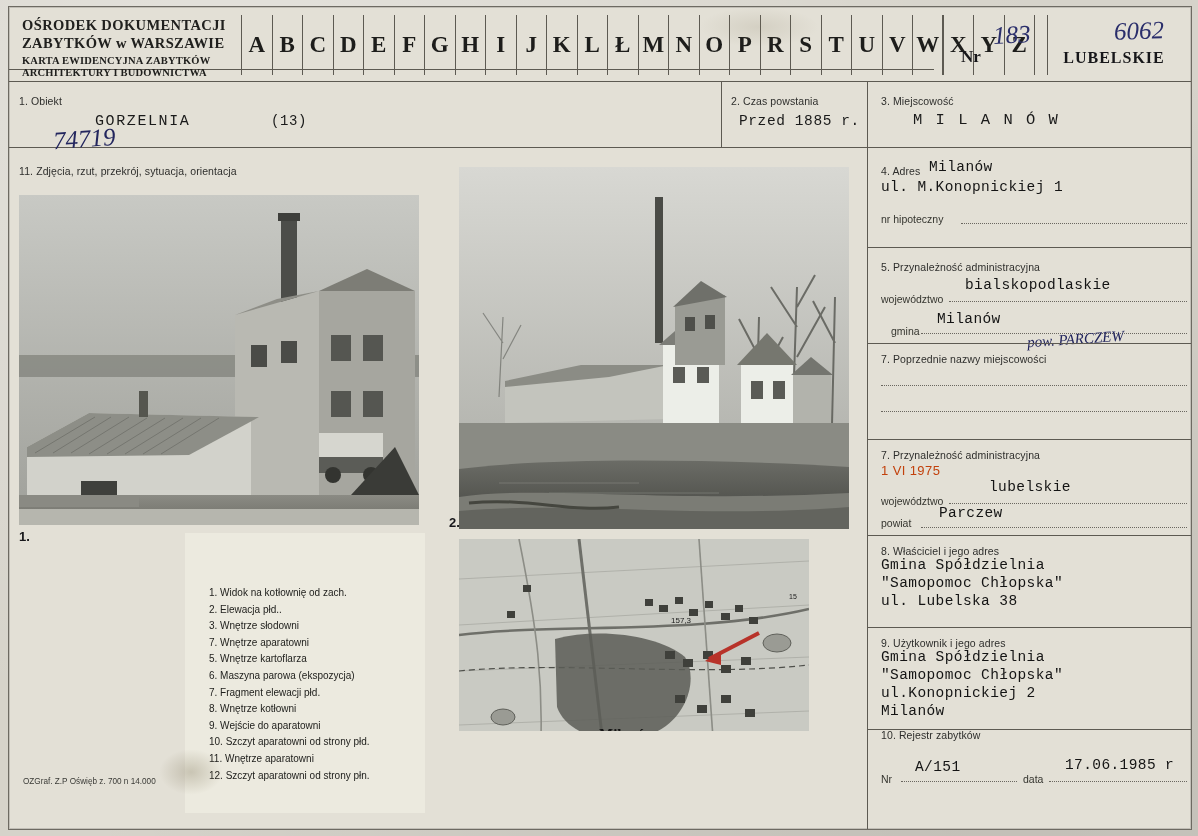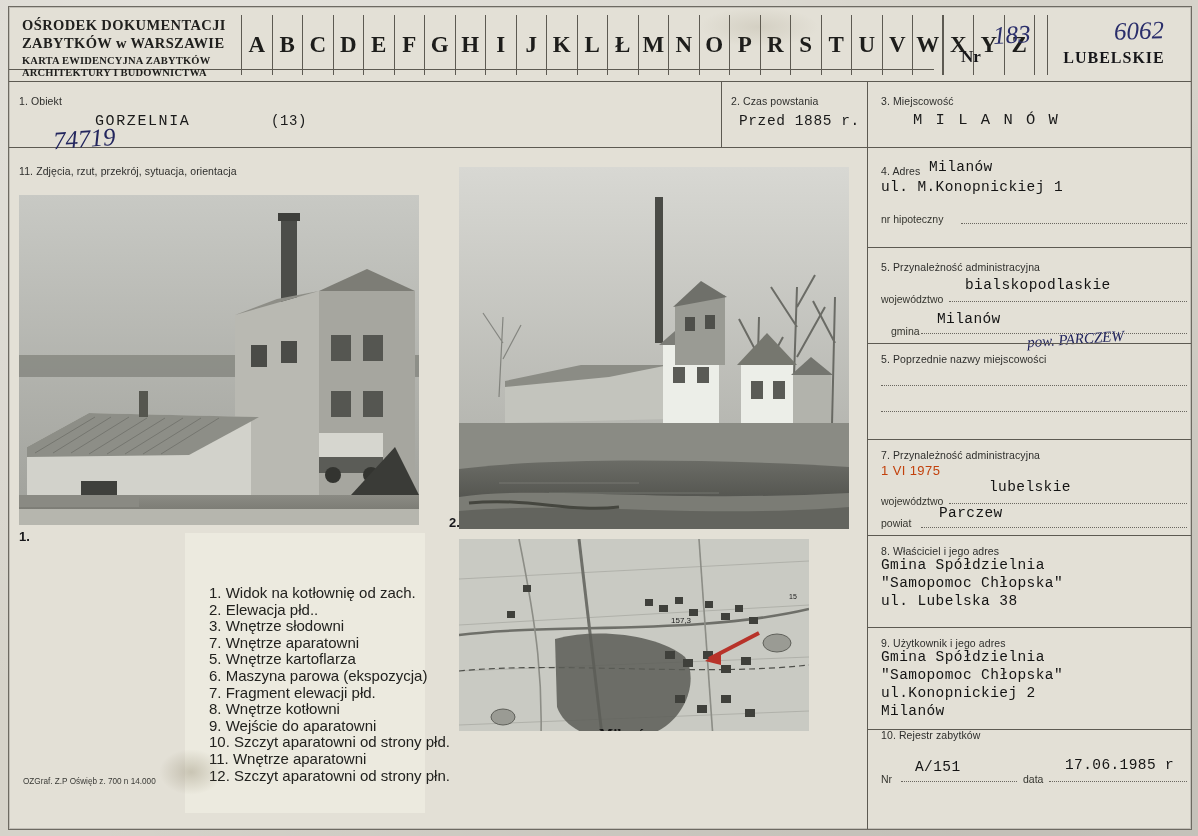--- a/index.html
+++ b/index.html
@@ -88,21 +88,21 @@
   .hand{
     font-family:"Liberation Serif", serif;font-style:italic;color:#23265e;
   }
 
   
   .photo{position:absolute;background:#4a4a46;overflow:hidden;}
   .cap-num{position:absolute;font-family:"Liberation Sans", sans-serif;font-size:13px;color:#17171a;font-weight:700;}
 
   .legend{
     position:absolute;left:200px;top:578px;width:215px;
-    font-family:"Liberation Sans", sans-serif;font-size:15px;color:#22221f;
+    font-family:"Liberation Sans", sans-serif;font-size:10px;color:#22221f;
     line-height:16.6px;
   }
   .legend div{white-space:nowrap;}
   .legend-foot{
     position:absolute;left:14px;top:770px;
     font-family:"Liberation Sans", sans-serif;font-size:8.2px;color:#3a3a36;
   }
   .dots{
     border-bottom:1px dotted #6a6760;height:0;
   }
@@ -396,21 +396,21 @@
     <div class="fld-label" style="left:872px;top:254px;">5. Przynależność administracyjna</div>
     <div class="sub" style="position:absolute;left:872px;top:286px;">województwo</div>
     <div class="val-typed" style="position:absolute;left:956px;top:270px;">bialskopodlaskie</div>
     <div class="dots" style="position:absolute;left:940px;top:294px;width:238px;"></div>
     <div class="sub" style="position:absolute;left:872px;top:318px;margin-left:10px;">gmina</div>
     <div class="val-typed" style="position:absolute;left:928px;top:304px;">Milanów</div>
     <div class="dots" style="position:absolute;left:912px;top:326px;width:266px;"></div>
     <div class="hand" style="position:absolute;left:1018px;top:324px;font-size:15px;transform:rotate(-4deg);">pow. PARCZEW</div>
     <div class="ln hline" style="left:858px;top:336px;width:324px;"></div>
 
-    <div class="fld-label" style="left:872px;top:346px;">5. Poprzednie nazwy miejscowości</div>
+    <div class="fld-label" style="left:872px;top:346px;">7. Poprzednie nazwy miejscowości</div>
     <div class="dots" style="position:absolute;left:872px;top:378px;width:306px;"></div>
     <div class="dots" style="position:absolute;left:872px;top:404px;width:306px;"></div>
     <div class="ln hline" style="left:858px;top:432px;width:324px;"></div>
 
     <div class="fld-label" style="left:872px;top:442px;">7. Przynależność administracyjna</div>
     <div class="val-typed-sm" style="position:absolute;left:872px;top:456px;">1 VI 1975</div>
     <div class="sub" style="position:absolute;left:872px;top:488px;">województwo</div>
     <div class="val-typed" style="position:absolute;left:980px;top:472px;">lubelskie</div>
     <div class="dots" style="position:absolute;left:940px;top:496px;width:238px;"></div>
     <div class="sub" style="position:absolute;left:872px;top:510px;">powiat</div>

